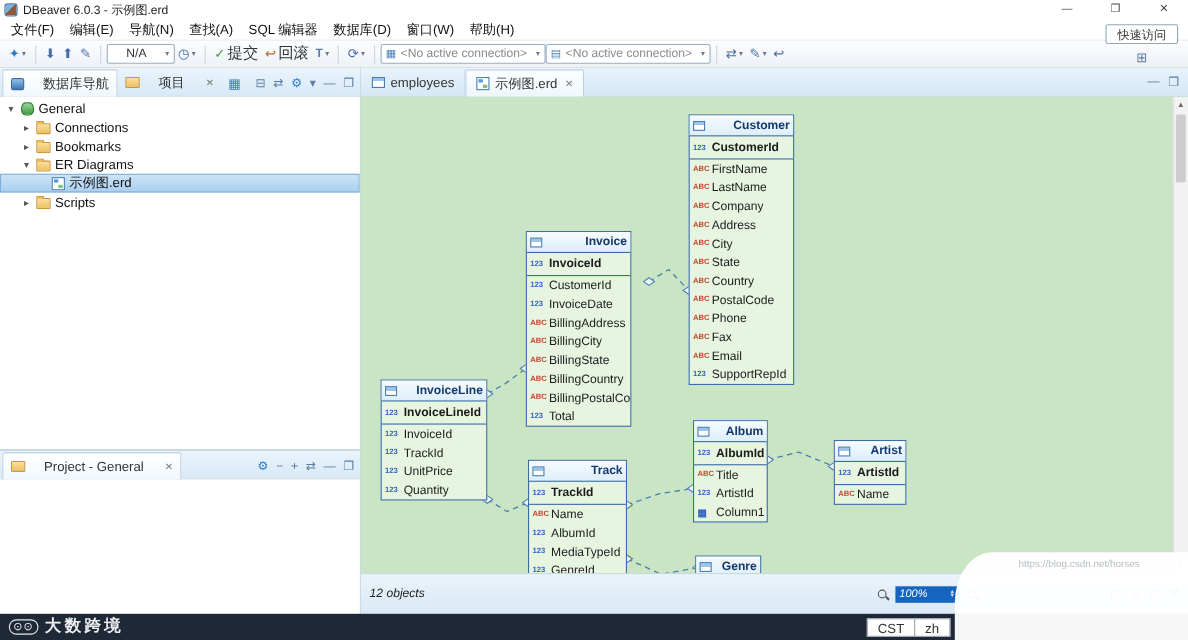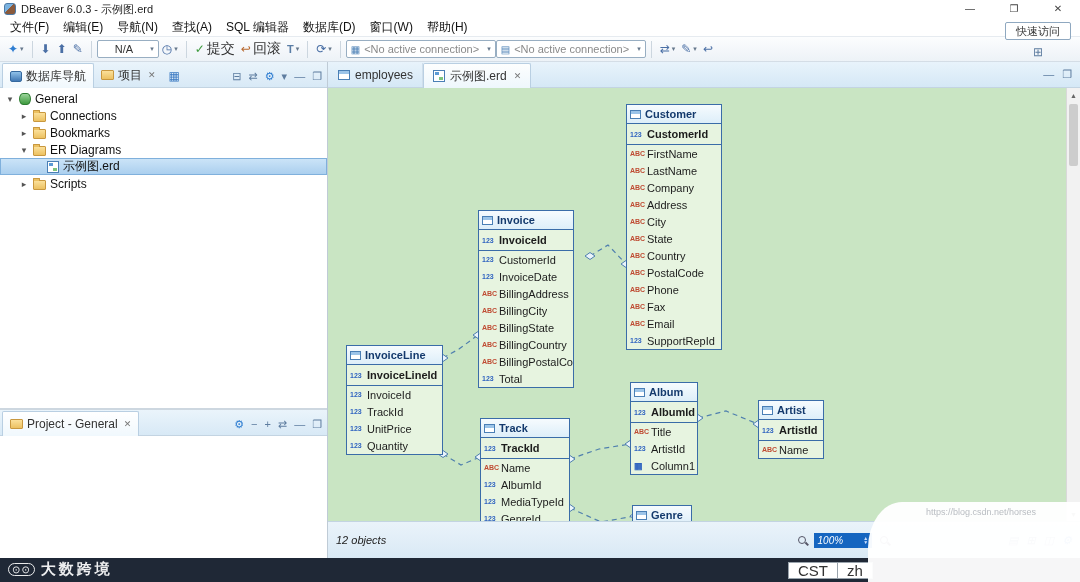--- a/index.html
+++ b/index.html
@@ -35,21 +35,21 @@
   .quick-access { height:18px; border:1px solid #8fa8c0; background:#fff; padding:0 10px; font-size:11px; color:#333; display:flex; align-items:center; border-radius:2px; white-space:nowrap; }
   .tb-right .sb-ico { font-size:12px; }
 
   
   .main { position:absolute; top:62px; left:0; right:0; bottom:24px; display:flex; }
   .left-panel { width:328px; flex:none; display:flex; flex-direction:column; border-right:1px solid #bfcbd6; background:#fff; }
   .nav-panel { height:348px; display:flex; flex-direction:column; border-bottom:2px solid #cdd7e0; }
   .proj-panel { flex:1; display:flex; flex-direction:column; }
 
   .vtabbar { height:26px; flex:none; display:flex; align-items:flex-end; background:linear-gradient(#eaf4fb,#d8e9f6); border-bottom:1px solid #c3d4e2; padding-left:2px; font-size:12px; }
-  .vtab { display:flex; align-items:center; gap:4px; height:24px; padding:0 7px; color:#333; white-space:nowrap; }
+  .vtab { display:flex; align-items:center; gap:17px; height:24px; padding:0 7px; color:#333; white-space:nowrap; }
   .vtab.active { background:linear-gradient(#ffffff,#f0f8fd); border:1px solid #b9cfe2; border-bottom:none; border-radius:2px 2px 0 0; height:25px; margin-bottom:-1px; }
   .tab-close { font-size:9px; color:#777; margin-left:2px; }
   .panel-icons { margin-left:auto; display:flex; align-items:center; gap:7px; padding-right:5px; padding-bottom:5px; color:#5e7da0; font-size:11px; }
   .p-ico { line-height:1; }
   .p-ico.gear { color:#2e7dd1; }
   .vtb-extra { color:#3a79c2; font-size:12px; margin-left:6px; padding-bottom:4px; }
 
   .tree { flex:1; overflow:hidden; padding-top:2px; font-size:12px; background:#fff; }
   .tree-row { height:17px; display:flex; align-items:center; gap:4px; color:#111; white-space:nowrap; }
   .tree-row.selected { background:linear-gradient(#cde5f8,#a9ceee); outline:1px solid #7fb0dc; outline-offset:-1px; }
@@ -75,21 +75,21 @@
   .etab.active { background:linear-gradient(#fdfefe,#eef7fc); border:1px solid #b9cfe2; border-bottom:none; border-radius:2px 2px 0 0; height:25px; margin-bottom:-1px; }
   .ico-table { width:12px; height:10px; border:1px solid #4a7fb5; background:linear-gradient(#9cc4e8 0 3px,#ffffff 3px); flex:none; }
   .etab-right { margin-left:auto; display:flex; gap:8px; padding:0 8px 6px 0; color:#5e7da0; font-size:11px; }
 
   .canvas-wrap { flex:1; position:relative; background:#c9e5c3; overflow:hidden; }
   svg.relations { position:absolute; left:0; top:0; width:100%; height:100%; }
   .conn { fill:none; stroke:#4f7fae; stroke-width:1.2; stroke-dasharray:5 4; }
   .conn-diamond { fill:#eaf4fb; stroke:#4f7fae; stroke-width:1; }
 
   .entity { position:absolute; border:1px solid #3a6ca8; background:#e7f4e0; }
-  .entity-header { height:19px; display:flex; align-items:center; justify-content:flex-start; gap:4px; background:linear-gradient(#f6fbfe,#ddeef9); border-bottom:1px solid #3a6ca8; font-size:11px; font-weight:bold; color:#143a6d; padding:0 3px; overflow:hidden; }
+  .entity-header { height:19px; display:flex; align-items:center; justify-content:space-between; gap:4px; background:linear-gradient(#f6fbfe,#ddeef9); border-bottom:1px solid #3a6ca8; font-size:11px; font-weight:bold; color:#143a6d; padding:0 3px; overflow:hidden; }
   .ent-ico { width:11px; height:9px; border:1px solid #4a7fb5; background:linear-gradient(#9cc4e8 0 3px,#ffffff 3px); flex:none; }
   .ent-row { height:17px; display:flex; align-items:center; font-size:11px; color:#1c1c1c; padding-left:3px; overflow:hidden; }
   .ent-row.pk { height:21px; border-bottom:1px solid #3a6ca8; font-weight:bold; }
   .ent-tico { width:17px; font-size:7px; font-weight:bold; flex:none; letter-spacing:0; }
   .t-num { color:#2f63c0; } .t-str { color:#bf4b32; } .t-obj { color:#2f63c0; font-size:9px; }
   .ent-col-name { white-space:nowrap; overflow:hidden; }
 
   .scrollbar-v { position:absolute; top:0; right:0; bottom:0; width:14px; background:#f2f2f2; border-left:1px solid #d9d9d9; }
   .sb-arrow { height:14px; width:13px; font-size:7px; color:#666; display:flex; align-items:center; justify-content:center; }
   .sb-arrow.down { position:absolute; bottom:0; }
@@ -104,21 +104,21 @@
   .zoom-spin { display:flex; flex-direction:column; font-size:5px; line-height:4px; color:#cfe2ff; }
   .sb-ico { color:#5e7da0; font-size:11px; line-height:1; }
   .sb-ico.gear { color:#2e7dd1; }
   .sb-spacer { width:104px; }
 
   
   .bottombar { position:absolute; left:0; right:0; bottom:0; height:24px; background:#1f2836; }
   .wm-left { position:absolute; left:8px; bottom:3px; display:flex; align-items:center; gap:6px; color:rgba(255,255,255,.92); font-size:15px; font-weight:bold; letter-spacing:3px; }
   .wm-goggle { border:1.5px solid rgba(255,255,255,.9); border-radius:7px; font-size:10px; padding:0 3px; letter-spacing:1px; font-weight:normal; }
   .lang-cells { position:absolute; left:788px; bottom:3px; display:flex; }
-  .lang-cell { background:#fff; border:1px solid #9aa4ad; font-size:15px; color:#333; height:17px; display:flex; align-items:center; justify-content:center; padding:0 9px; }
+  .lang-cell { background:#fff; border:1px solid #9aa4ad; font-size:12px; color:#333; height:17px; display:flex; align-items:center; justify-content:center; padding:0 9px; }
   .lang-cell + .lang-cell { margin-left:-1px; }
   .wm-right { position:absolute; right:0; bottom:0; width:212px; height:80px; background:rgba(255,255,255,.96); z-index:40; border-top-left-radius:34px 46px; }
   .wm-row { display:flex; align-items:center; gap:9px; margin:11px 0 0 24px; }
   .wm-dots { width:29px; height:29px; border:2px dotted #3a3a3a; border-radius:50%; position:relative; flex:none; }
   .wm-dots::before { content:""; position:absolute; width:3px; height:3px; border-radius:50%; background:#333; top:-5px; right:2px; }
   .wm-dots::after { content:""; position:absolute; width:3px; height:3px; border-radius:50%; background:#333; left:-5px; bottom:1px; }
   .wm-script { font-family:"Liberation Serif", serif; font-style:italic; font-weight:bold; font-size:27px; color:#0d0d0d; white-space:nowrap; }
   .wm-url { font-size:9px; color:#b9bdc2; margin:5px 0 0 58px; white-space:nowrap; }
 </style>
 </head>

